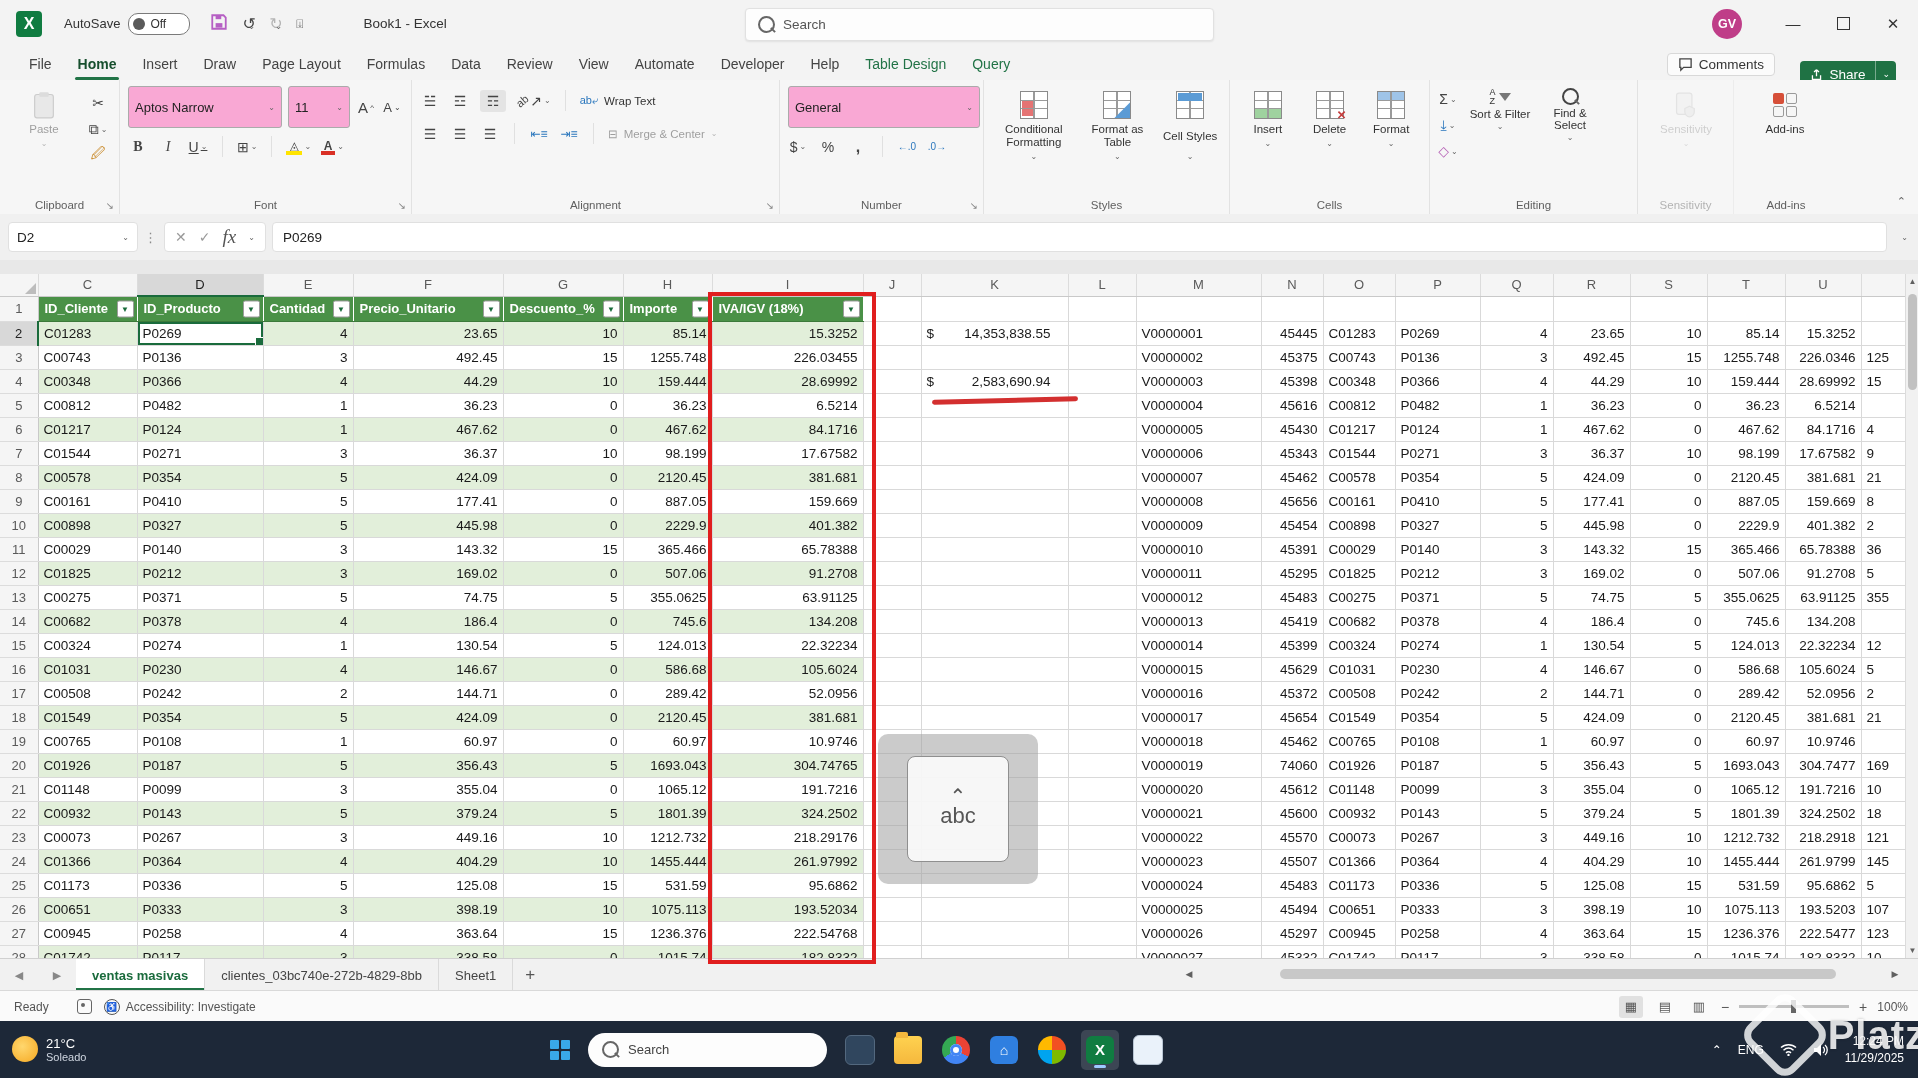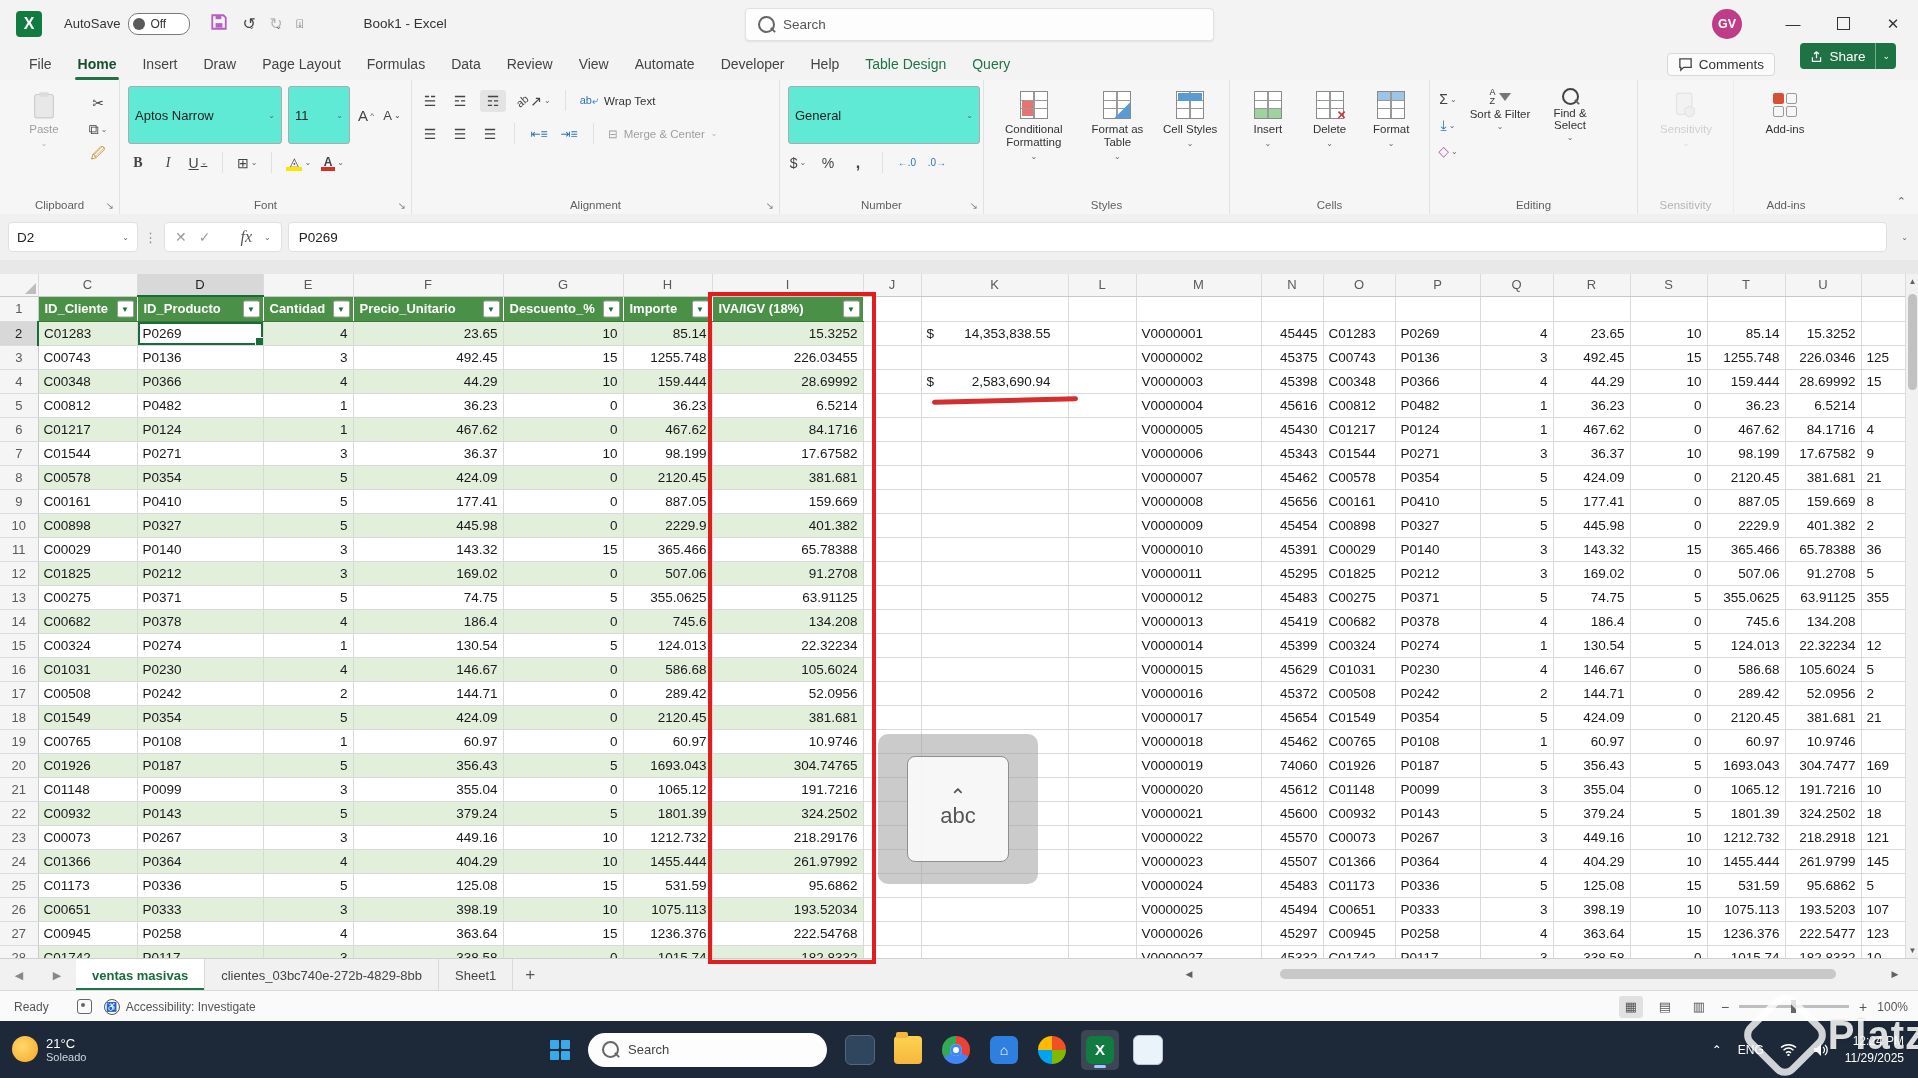--- a/index.html
+++ b/index.html
@@ -32,38 +32,38 @@
   .maxico{width:11px;height:11px;border:1.5px solid #333;}
   
   #ribbontabs{left:0;top:47px;width:1918px;height:33px;background:#f3f3f3;display:flex;align-items:flex-end;
               padding-left:16px;gap:0;}
   .rtab{padding:6px 13px 8px;font-size:14px;color:#444;position:relative;white-space:nowrap;}
   .rtab.active{font-weight:bold;color:#174f2e;}
   .rtab.active::after{content:"";position:absolute;left:10px;right:10px;bottom:0;height:3px;background:#217346;border-radius:2px;}
   .rtab.ctx{color:#217346;}
   #comments-btn{position:absolute;right:143px;top:53px;display:flex;align-items:center;gap:6px;font-size:13.5px;color:#333;
                 border:1px solid #d8d8d8;border-radius:4px;padding:3px 10px;background:#fbfbfb;}
-  #share-btn{position:absolute;right:22px;top:43px;display:flex;align-items:center;background:#1f7244;border-radius:4px;
+  #share-btn{position:absolute;right:22px;top:61px;display:flex;align-items:center;background:#1f7244;border-radius:4px;
              color:#fff;font-size:13.5px;height:26px;}
   #share-btn .s1{padding:0 10px;display:flex;gap:6px;align-items:center;}
   #share-btn .s2{padding:0 6px;border-left:1px solid rgba(255,255,255,.4);font-size:9px;height:100%;display:flex;align-items:center;}
   
   #ribbon{left:0;top:80px;width:1918px;height:134px;background:#f6f6f6;border-bottom:1px solid #d6d6d6;display:flex;}
   .rgroup{position:relative;border-right:1px solid #e2e2e2;padding:6px 8px 20px;box-sizing:border-box;flex:none;}
   .glabel{position:absolute;bottom:3px;left:0;right:0;text-align:center;font-size:11.5px;color:#5f5f5f;}
   .launch{position:absolute;bottom:3px;right:5px;font-size:10px;color:#888;}
   .bigbtn{display:inline-flex;flex-direction:column;align-items:center;justify-content:flex-start;gap:3px;
           width:72px;vertical-align:top;font-size:11.5px;color:#333;text-align:center;line-height:1.15;padding-top:4px;}
   .bigbtn .bico{width:30px;height:30px;display:flex;align-items:center;justify-content:center;}
   .dis{opacity:.45;}
   .srow{display:flex;align-items:center;gap:10px;height:29px;}
   .sbtn{min-width:20px;height:22px;display:flex;align-items:center;justify-content:center;font-size:14px;color:#444;gap:2px;}
   .ddc{font-size:8px;color:#666;}
-  .selbox{background:#5eead4;border:1px solid #ababab;border-radius:3px;height:24px;display:flex;align-items:center;
-          justify-content:space-between;padding:16px 6px;font-size:13px;color:#222;}
+  .selbox{background:#f9a8d4;border:1px solid #ababab;border-radius:3px;height:24px;display:flex;align-items:center;
+          justify-content:space-between;padding:8px 6px;font-size:13px;color:#222;}
   .grid-ico{width:26px;height:26px;border:1px solid #8a8a8a;background:
       linear-gradient(#fff,#fff);position:relative;background-size:100% 100%;}
   .grid-ico::before{content:"";position:absolute;inset:0;
       background:linear-gradient(to right,transparent 48%,#9a9a9a 48%,#9a9a9a 52%,transparent 52%),
                  linear-gradient(to bottom,transparent 30%,#9a9a9a 30%,#9a9a9a 34%,transparent 34%,transparent 63%,#9a9a9a 63%,#9a9a9a 67%,transparent 67%);}
   .cfico::after{content:"";position:absolute;left:1px;top:9px;width:11px;height:15px;background:#e57373;}
   .cfico::before{z-index:2;}
   .fatico::after{content:"";position:absolute;right:0;bottom:0;width:16px;height:16px;background:#5b9bd5;clip-path:polygon(100% 0,100% 100%,0 100%);}
   .csico::after{content:"";position:absolute;left:1px;top:1px;right:1px;height:8px;background:#5b9bd5;}
   .vsep{width:1px;background:#e0e0e0;align-self:stretch;margin:4px 4px;}
@@ -72,21 +72,21 @@
   .funnel{width:0;height:0;border-left:6px solid transparent;border-right:6px solid transparent;border-top:8px solid #777;position:relative;}
   .yellowbar{width:16px;height:4px;background:#ffe400;margin-top:-2px;}
   .redbar{width:14px;height:4px;background:#d93025;margin-top:-2px;}
   .collapse{position:absolute;right:12px;bottom:6px;font-size:11px;color:#666;}
   
   #formulabar{left:0;top:214px;width:1918px;height:46px;background:#f0f0f0;display:flex;align-items:center;gap:6px;padding:0;}
   #namebox{margin-left:8px;width:112px;height:28px;background:#fff;border:1px solid #e0e0e0;border-radius:4px;
            display:flex;align-items:center;justify-content:space-between;padding:0 8px;font-size:13.5px;}
   .fxbtns{display:flex;align-items:center;gap:12px;background:#fff;border:1px solid #e0e0e0;border-radius:4px;
           height:28px;padding:0 10px;font-size:14px;color:#9a9a9a;}
-  .fx{font-style:italic;font-family:"Liberation Serif",serif;color:#555;font-size:16px;margin-left:18px;}
+  .fx{font-style:italic;font-family:"Liberation Serif",serif;color:#555;font-size:19px;}
   #finput{flex:1;height:28px;background:#fff;border:1px solid #e0e0e0;border-radius:4px;display:flex;align-items:center;
           padding-left:10px;font-size:13.5px;color:#222;margin-right:8px;}
   .dots3{color:#8a8a8a;font-size:13px;letter-spacing:1px;}
   
   #grid{left:0;top:274px;width:1918px;height:684px;background:#fff;overflow:hidden;}
   #sheet-table{border-collapse:collapse;table-layout:fixed;width:1905px;font-size:13.5px;}
   #sheet-table td{overflow:hidden;white-space:nowrap;box-sizing:border-box;}
   .lrow td{background:#f5f5f5;border-right:1px solid #dcdcdc;border-bottom:1px solid #c9c9c9;color:#5a5a5a;
            text-align:center;font-size:13px;height:22px;}
   .lrow td.hl{background:#d8d8d8;border-bottom:2px solid #1a6b3c;color:#222;}
@@ -381,21 +381,21 @@
           <span>Conditional Formatting</span>
             <span class="ddc">⌄</span>
         </div>
         <div class="bigbtn" style="width:76px;">
           <span class="bico">
               <span class="grid-ico fatico"></span>
             </span>
           <span>Format as Table</span>
             <span class="ddc">⌄</span>
         </div>
-        <div class="bigbtn" style="width:62px;">
+        <div class="bigbtn" style="width:62px;justify-content:space-between;">
           <span class="bico">
               <span class="grid-ico csico"></span>
             </span>
           <span>Cell Styles</span>
             <span class="ddc">⌄</span>
         </div>
       </div>
       <span class="glabel">Styles</span>
     </div>
 

